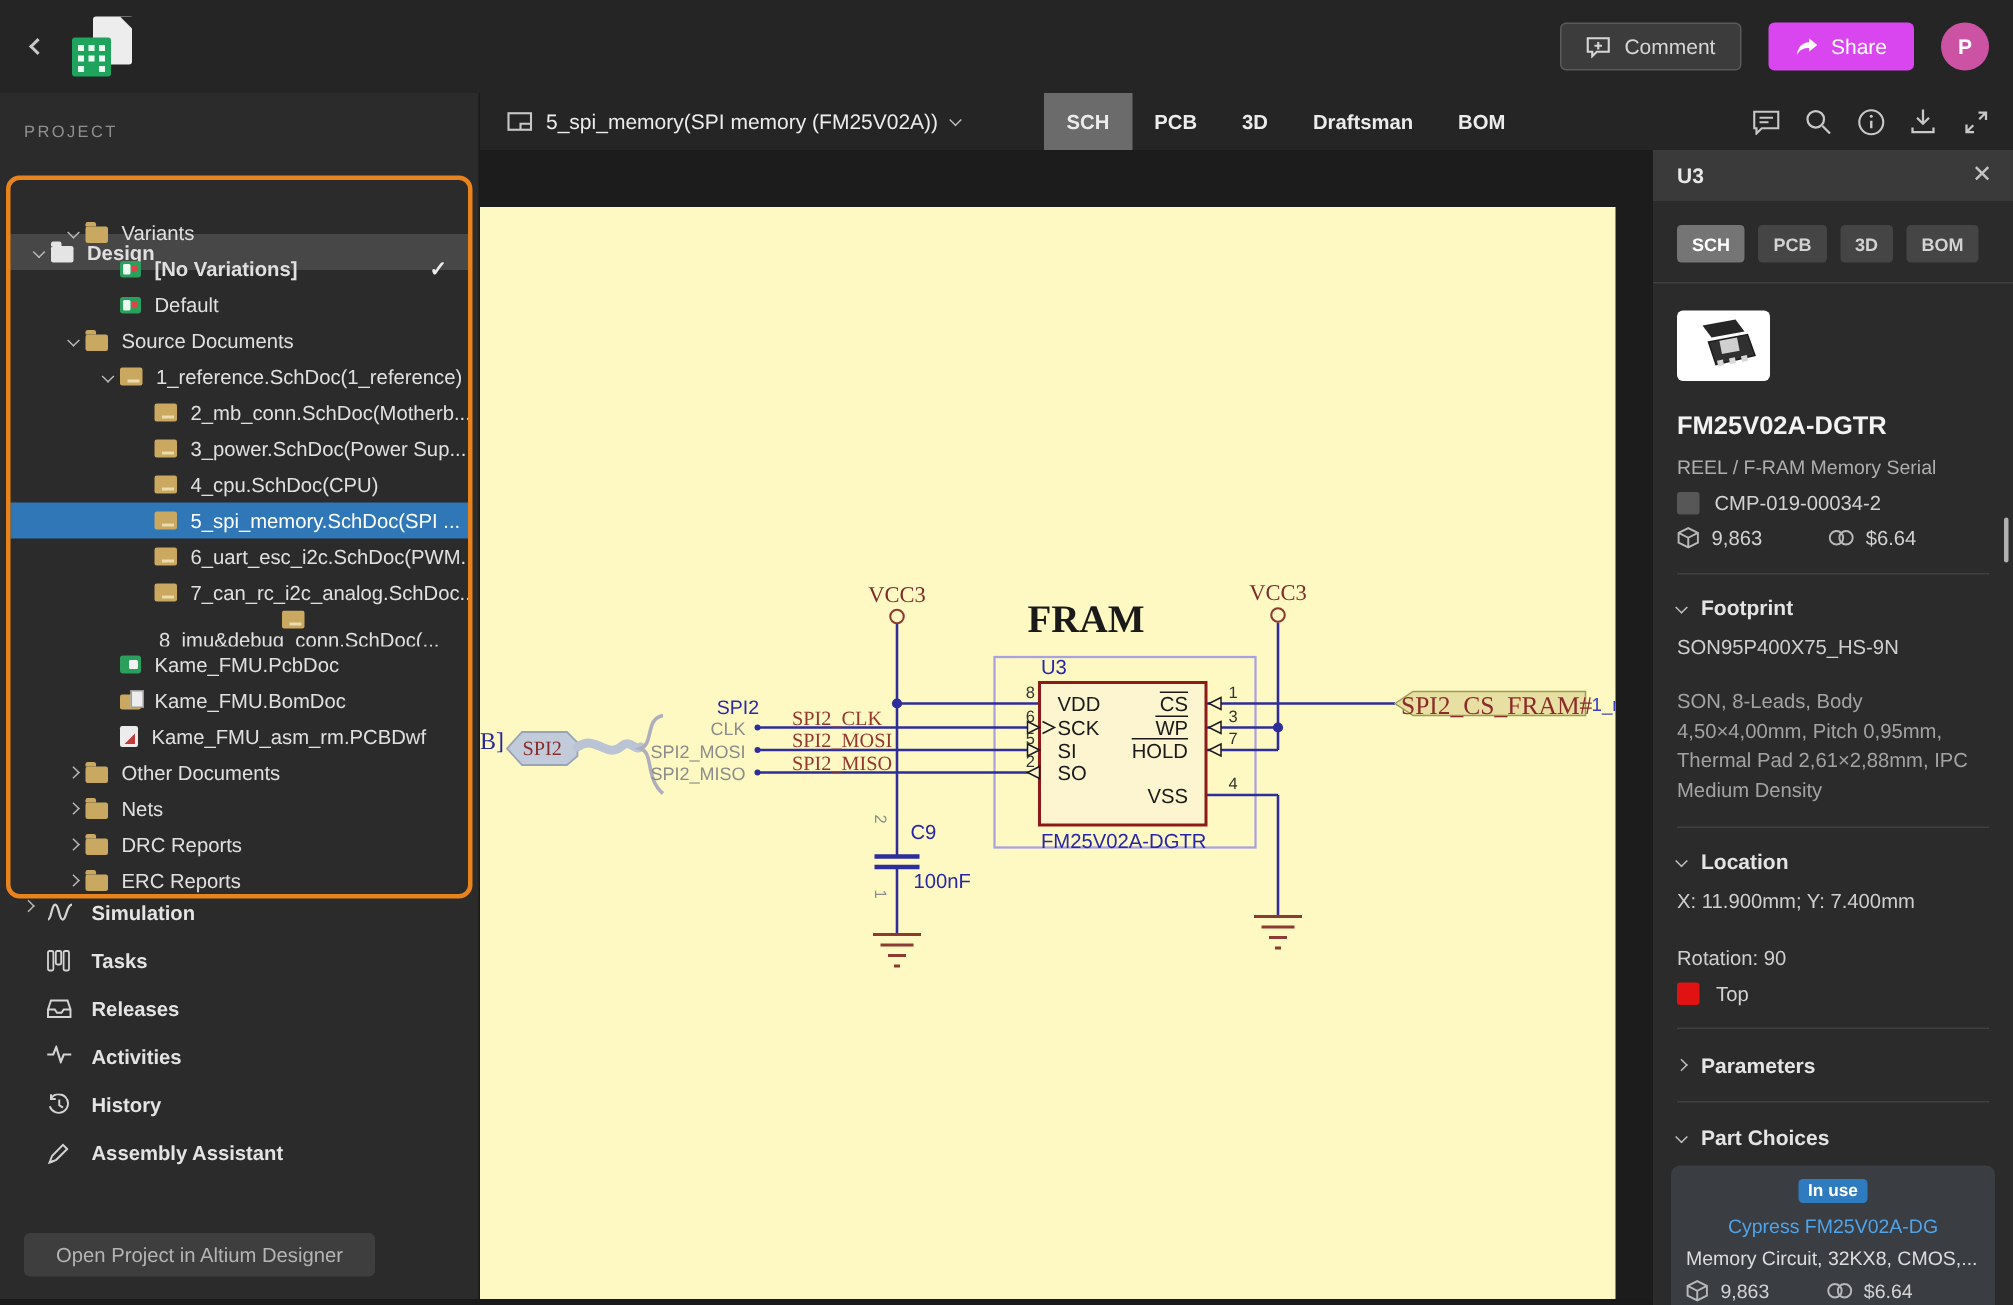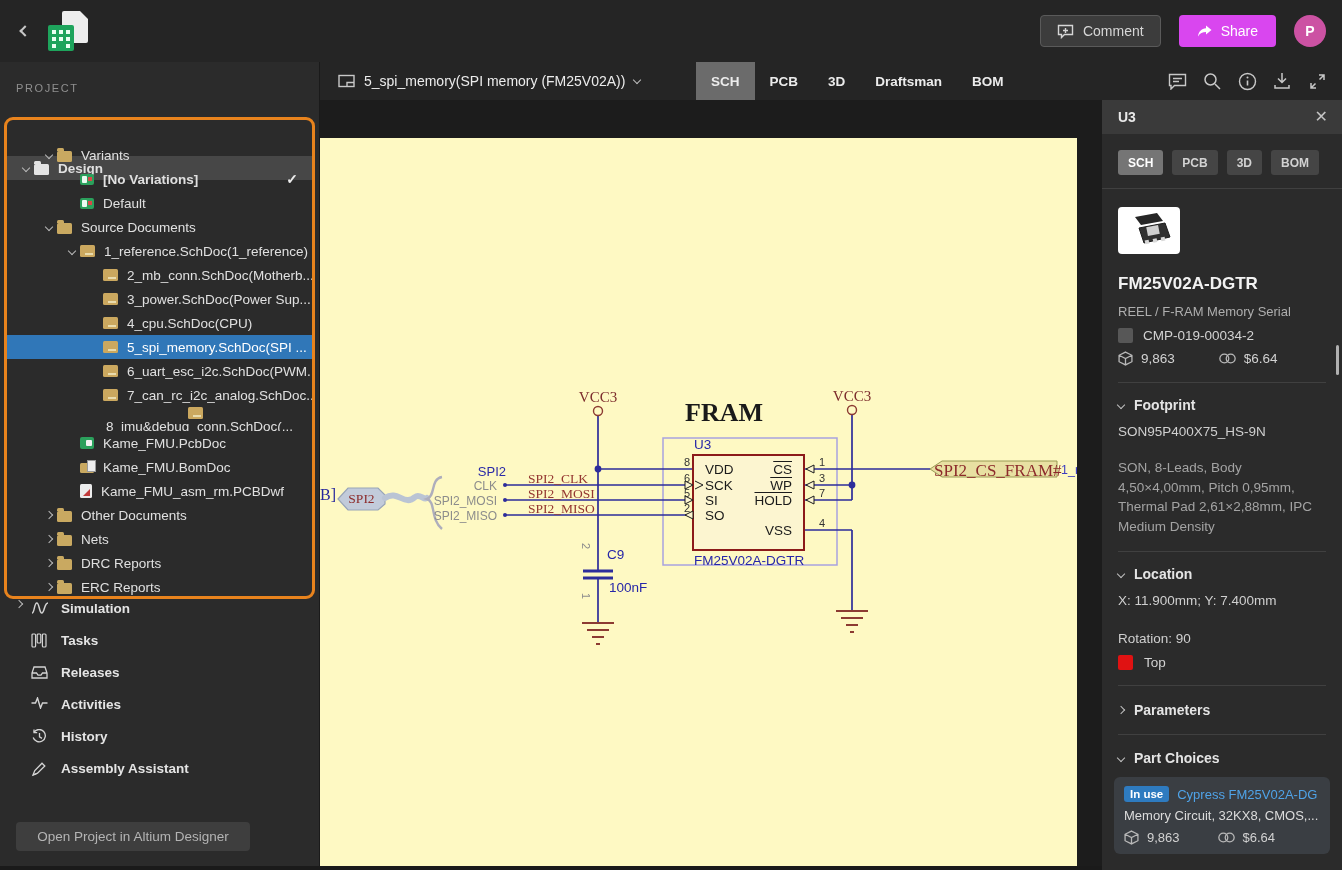--- a/index.html
+++ b/index.html
@@ -97,21 +97,21 @@
   .cmp-row { margin-top:9px; display:flex; align-items:flex-end; gap:10px; font-size:13.5px; color:#d2d2d2; }
   .cmp-row .cbx { width:15px; height:15px; background:#575757; border-radius:2px; flex:none; cursor:pointer; }
   .price-row { margin-top:8px; display:flex; align-items:center; gap:8px; font-size:13.5px; color:#d2d2d2; }
   .price-row .grp2 { margin-left:36px; display:flex; align-items:center; gap:8px; }
   .sec-head { display:flex; align-items:center; gap:10px; font-size:14px; font-weight:bold; color:#e4e4e4; cursor:pointer; }
   .sec-head .chev { width:6px; height:6px; border-width:1.5px; border-color:#c0c0c0; }
   .body-line { font-size:13.5px; color:#cfcfcf; }
   .layer-row { display:flex; align-items:center; gap:11px; font-size:13.5px; color:#d2d2d2; }
   .layer-row .sq { width:15px; height:15px; background:#e01212; border-radius:2px; }
   .pc-card { margin:11px 0 0 -4px; width:216px; background:#3a3e43; border-radius:6px; padding:9px 10px; }
-  .pc-line1 { display:flex; align-items:center; gap:8px; }
+  .pc-line1 { display:flex; align-items:center; gap:8px;flex-direction:column; }
   .badge { background:#2e7bc0; color:#fff; font-size:11.5px; font-weight:bold; padding:2px 6px; border-radius:3px; }
   .pc-link { color:#4fa3e8; font-size:13px; cursor:pointer; white-space:nowrap; }
   .pc-desc { margin-top:6px; font-size:13px; color:#dcdcdc; white-space:nowrap; }
   .pc-price { margin-top:7px; display:flex; align-items:center; gap:8px; font-size:13px; color:#d2d2d2; }
   .pc-price .grp2 { margin-left:30px; display:flex; align-items:center; gap:8px; }
   .insp-scroll { position:absolute; right:3px; top:245px; width:3px; height:30px; background:#b0b0b0; border-radius:2px; }
   .bottom-strip { position:absolute; left:0; top:866px; width:1102px; height:4px; background:#1a1a1a; }
 </style>
 </head>
 <body>

